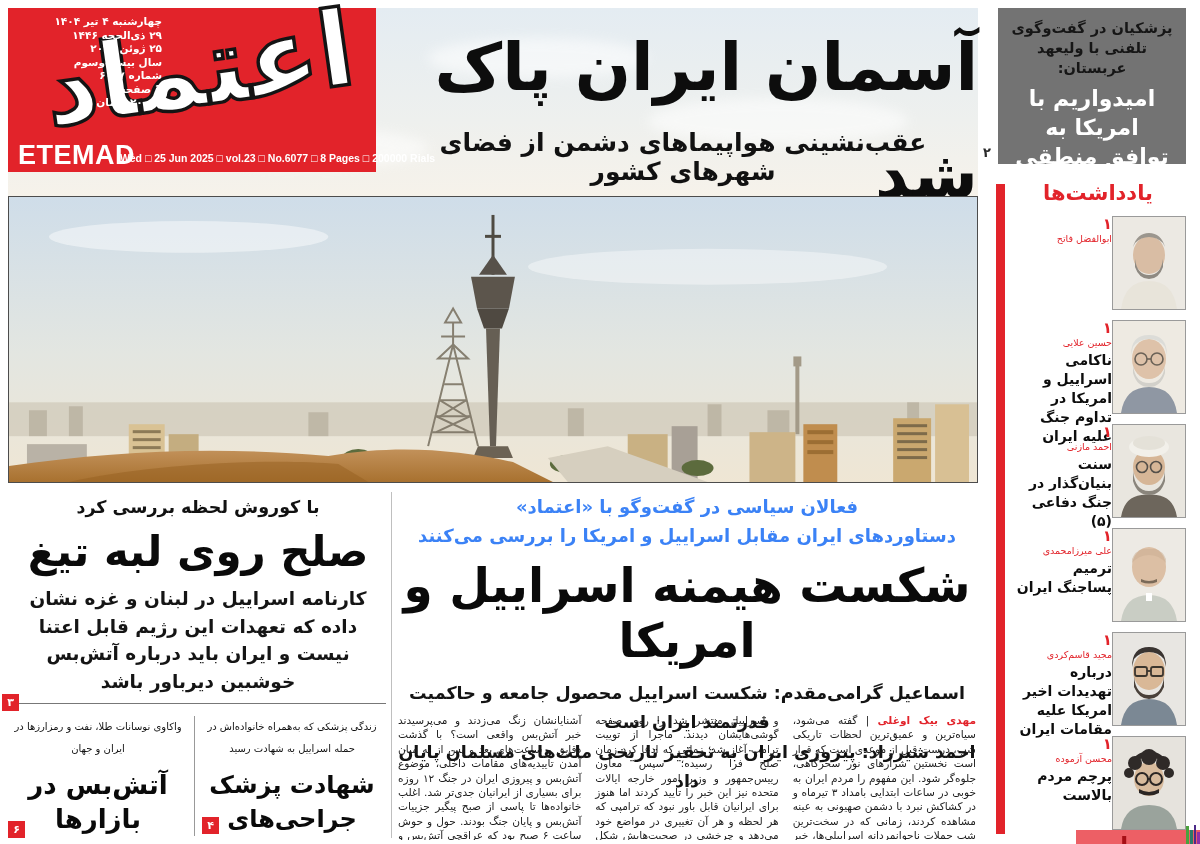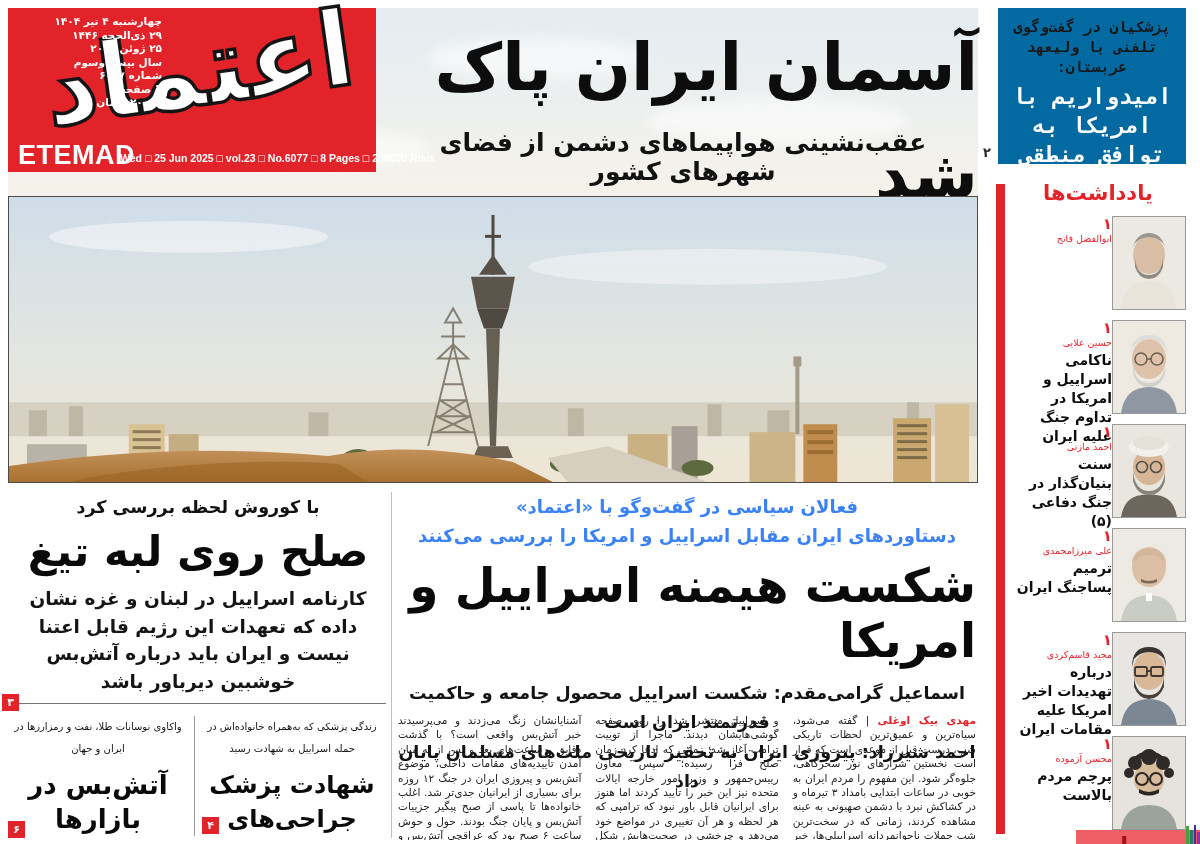--- a/index.html
+++ b/index.html
@@ -26,21 +26,21 @@
   .info-en { position:absolute; left:112px; bottom:8px; color:#fff; font-size:10.5px;
     font-weight:bold; font-family:"Liberation Sans",sans-serif; white-space:nowrap; }
 
   
   .lead-hl { left:388px; top:14px; width:590px; text-align:right; color:#0d0d0d;
     font-size:66px; font-weight:bold; line-height:108px; letter-spacing:-1px; }
   .lead-sub { left:388px; top:128px; width:590px; text-align:center; color:#111;
     font-size:25px; font-weight:bold; }
 
   
-  .gray-box { left:998px; top:8px; width:188px; height:156px; background:#0369a1; padding-top:10px;font-family:Liberation Mono, monospace; }
+  .gray-box { left:998px; top:8px; width:188px; height:156px; background:#737373; padding-top:10px; }
   .gray-kicker { text-align:center; color:#161616; font-size:14.5px; font-weight:bold; line-height:20px; padding:0 8px; }
   .gray-title { text-align:center; color:#ffffff; font-size:22px; font-weight:bold; line-height:29px; margin-top:6px; padding:0 14px; }
   .gray-page { left:983px; top:145px; font-size:13px; color:#2a2a2a; font-weight:bold; }
 
   
   .photo { left:8px; top:196px; width:970px; height:287px; border:1px solid #4c4c4c; }
   .photo svg { display:block; width:100%; height:100%; }
 
   
   .red-bar { left:996px; top:184px; width:9px; height:650px; background:#e2232a; }
@@ -61,21 +61,21 @@
   .l-head { font-size:42px; font-weight:bold; color:#0a0a0a; margin-top:6px; }
   .l-deck { font-size:18.5px; font-weight:bold; line-height:27.5px; color:#151515; margin-top:9px; }
   .hrule { left:10px; top:703px; width:376px; height:1px; background:#777; }
   .pgbox { width:17px; height:17px; background:#e2232a; color:#fff; font-size:11px; font-weight:bold;
     display:flex; align-items:center; justify-content:center; }
 
   
   .vline-main { left:391px; top:492px; width:1px; height:346px; background:#bfbfbf; }
   .marticle { left:398px; top:492px; width:578px; text-align:center; }
   .m-kicker { font-size:18px; font-weight:bold; line-height:29px; color:#3b82f6; }
-  .m-head { font-size:47px; font-weight:bold; color:#0a0a0a; margin-top:8px; letter-spacing:-.5px;text-align:right; }
+  .m-head { font-size:47px; font-weight:bold; color:#0a0a0a; margin-top:8px; letter-spacing:-.5px; }
   .m-deck { font-size:17.5px; font-weight:bold; color:#141414; margin-top:11px; line-height:29px; }
   .cols { left:398px; top:713px; width:578px; height:127px; display:flex; direction:rtl;
     gap:14px; overflow:hidden; }
   .col { flex:1; font-size:10.6px; line-height:14.4px; text-align:justify; color:#1d1d1d; }
   .byline { color:#e2232a; font-weight:bold; }
 
   
   .teaser { text-align:center; }
   .t-kicker { font-size:10px; font-weight:normal; line-height:21.5px; color:#111; }
   .t-title { font-size:24px; font-weight:bold; line-height:34px; color:#0a0a0a; margin-top:9px; }

